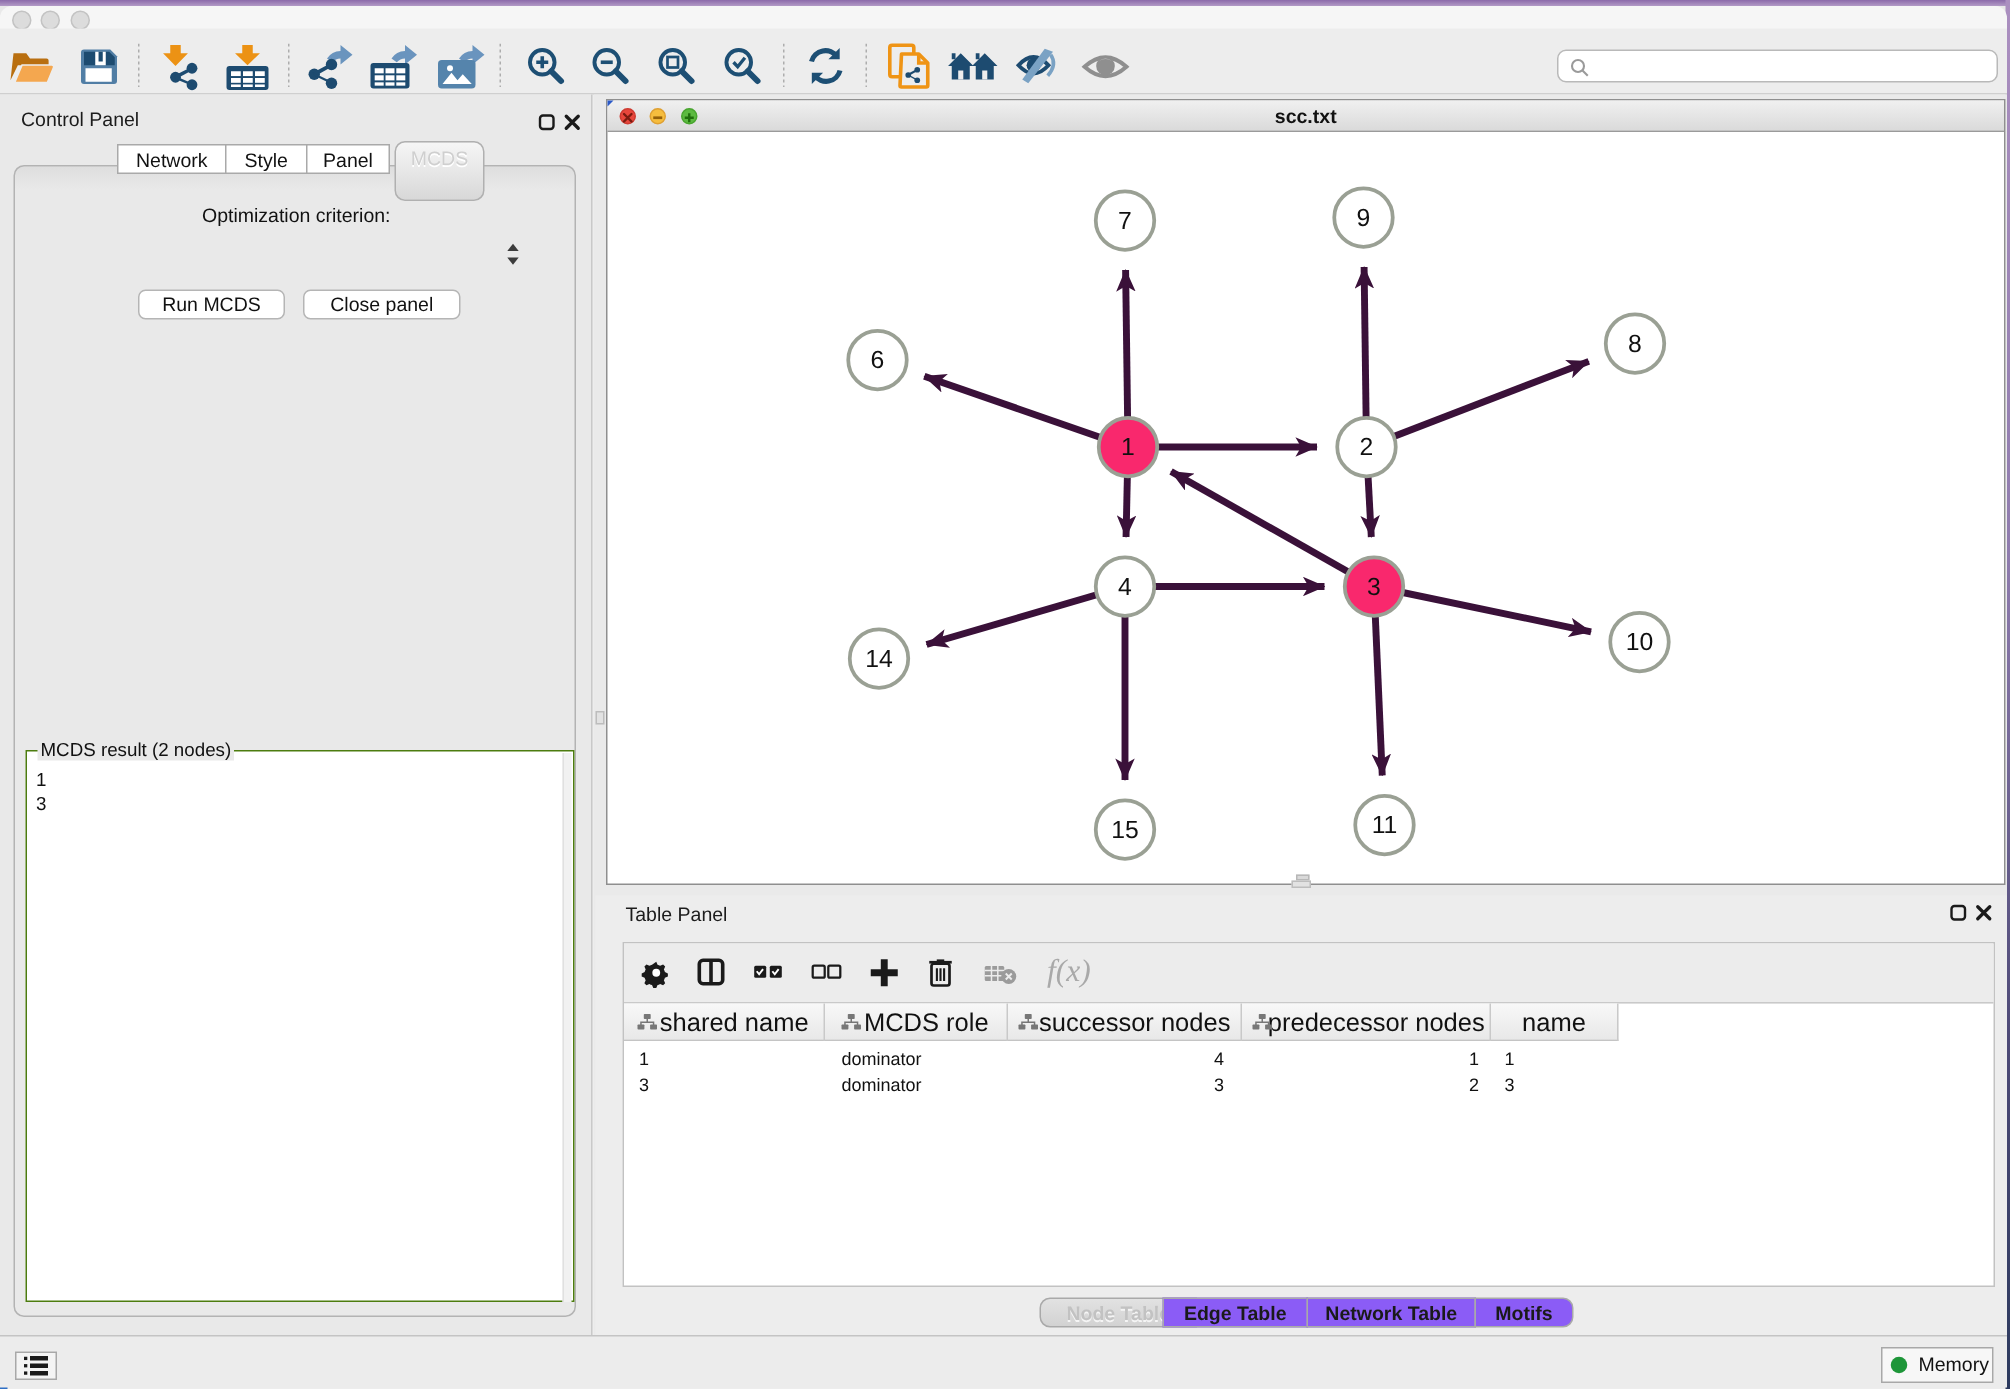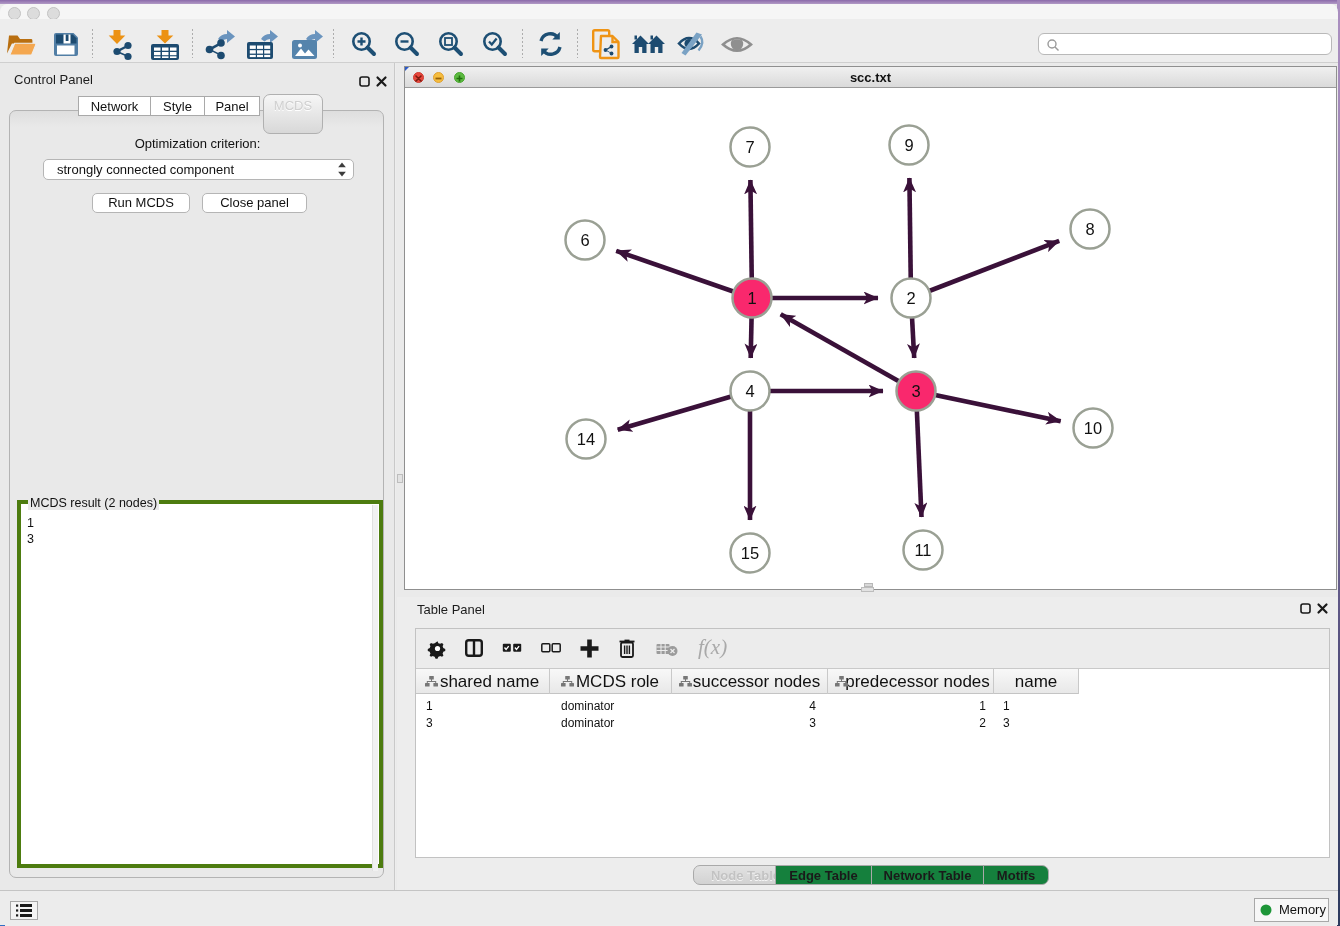--- a/index.html
+++ b/index.html
@@ -21,42 +21,42 @@
 #search{left:1038px;top:10px;width:294px;height:22px;background:#fff;border:1px solid #b9b9b9;border-radius:6px}
 
 #cp{left:0;top:63px;width:395px;height:827px;background:#e9e9e9;border-right:1px solid #c9c9c9}
 #cpTitle{left:14px;top:9px;font-size:13px;color:#1c1c1c}
 #cpPane{left:9px;top:47px;width:375px;height:768px;border:1px solid #b3b3b3;border-radius:7px;background:linear-gradient(#dedede,#e9e9e9 16px)}
 .tab{top:33px;height:20px;background:#fff;border:1px solid #a9a9a9;font-size:13px;color:#111;text-align:center;line-height:19px;z-index:3}
 #tabMCDS{left:263px;top:31px;width:60px;height:40px;background:linear-gradient(#f6f6f6,#d8d8d8);border:1px solid #b0b0b0;border-radius:7px;font-size:13px;color:#cfcfcf;text-align:center;line-height:22px;z-index:3;text-shadow:0 1px 0 #fff}
 #optLabel{left:0;top:73px;width:395px;text-align:center;font-size:13px;color:#111}
 #combo{left:43px;top:96px;width:311px;height:21px;background:#fff;border:1px solid #b5b5b5;border-radius:5px;font-size:13px;color:#111;line-height:19px;padding-left:13px}
 .btn{top:130px;height:20px;background:#fff;border:1px solid #b5b5b5;border-radius:5px;font-size:13px;color:#111;text-align:center;line-height:18px}
-#fieldset{left:17px;top:437px;width:366px;height:368px;background:#fff;border:4px solid #4d7c0f}
+#fieldset{left:17px;top:437px;width:366px;height:368px;background:#fff;border:1px solid #4d7c0f}
 #fsLegend{left:7px;top:-8px;background:#e9e9e9;font-size:12.5px;color:#111;padding:0 2px}
 #fsScroll{right:1px;top:1px;width:6px;height:366px;background:#f1f1f1;border-left:1px solid #e0e0e0}
 
 #mdi{left:396px;top:63px;width:942px;height:827px;background:#eaeaea}
 
 #scc{left:8px;top:3px;width:933px;height:524px;border:1px solid #8f8f8f;background:#fff}
 #sccBar{left:0;top:0;width:931px;height:21px;background:linear-gradient(#f0f0f0,#dadada);border-bottom:1px solid #9a9a9a}
 #sccTitle{left:0;top:3px;width:931px;text-align:center;font-size:13px;font-weight:bold;color:#111}
 .mc{top:5px;width:11px;height:11px;border-radius:50%}
 #sccCorner{left:0;top:0;width:0;height:0;border-left:4px solid #2a59c8;border-bottom:4px solid transparent}
 
 #tp{left:1px;top:534px;width:941px;height:293px;background:#ededed}
 #tpTitle{left:20px;top:5px;font-size:13px;color:#1c1c1c}
 #tpBox{left:18px;top:31px;width:915px;height:230px;border:1px solid #c2c2c2;background:#fff}
 #tpTools{left:0;top:0;width:913px;height:40px;background:#ececec;border-bottom:1px solid #c9c9c9}
 #tpHead{left:0;top:40px;width:663px;height:25px;background:linear-gradient(#f8f8f8,#e8e8e8);border-bottom:1px solid #c4c4c4}
 .hcell{top:0;height:25px;border-right:1px solid #c9c9c9;font-size:17px;color:#111;text-align:center;line-height:25px}
 .trow{left:0;height:17px;font-size:12px;color:#111}
 .tcell{position:absolute;top:1px}
 
-.btab{top:268px;height:20px;background:#15803d;border:1px solid #a9a9a9;font-size:13px;font-weight:bold;color:#1a1a1a;text-align:center;line-height:19px}
+.btab{top:268px;height:20px;background:#8b5cf6;border:1px solid #a9a9a9;font-size:13px;font-weight:bold;color:#1a1a1a;text-align:center;line-height:19px}
 
 #status{left:0;top:890px;width:1338px;height:35px;background:#ececec;border-top:1px solid #c4c4c4}
 #listBtn{left:10px;top:10px;width:28px;height:19px;background:#f4f4f4;border:1px solid #a8a8a8}
 #memBtn{left:1254px;top:7px;width:75px;height:24px;background:#f7f7f7;border:1px solid #a8a8a8;font-size:13px;color:#111;line-height:22px;text-align:left;padding-left:24px}
 svg{position:absolute;overflow:visible}
 </style></head>
 <body>
 <div class="abs" id="win"></div>
 <div class="abs" id="deskTop"></div>
 <div class="abs" id="deskRight"></div>
@@ -219,21 +219,20 @@
     </svg>
   <svg style="left:376px;top:13px" width="11" height="11" viewBox="0 0 11 11">
       <path d="M1.5 1.5 L9.5 9.5 M9.5 1.5 L1.5 9.5" stroke="#1a1a1a" stroke-width="2.2" stroke-linecap="round"></path>
     </svg>
   <div class="abs" id="cpPane"></div>
   <div class="abs tab" style="left:78px;width:73px">Network</div>
   <div class="abs tab" style="left:150px;width:55px">Style</div>
   <div class="abs tab" style="left:204px;width:56px">Panel</div>
   <div class="abs" id="tabMCDS">MCDS</div>
   <div class="abs" id="optLabel">Optimization criterion:</div>
-  <div class="abs" id="combo">strongly connected component</div>
   <svg style="left:336px;top:99px" width="12" height="15" viewBox="0 0 12 15">
       <path d="M6 0.5 L9.8 5.3 L2.2 5.3 Z" fill="#3c3c3c"></path>
       <path d="M6 14.5 L9.8 9.7 L2.2 9.7 Z" fill="#3c3c3c"></path>
     </svg>
   <div class="abs btn" style="left:92px;width:98px">Run MCDS</div>
   <div class="abs btn" style="left:202px;width:105px">Close panel</div>
   <div class="abs" id="fieldset">
     <div class="abs" id="fsLegend">MCDS result (2 nodes)</div>
     <div class="abs" id="fsScroll"></div>
     <div class="abs" style="left:6px;top:11px;font-size:12.5px;color:#111;line-height:16px">1<br>3</div>

